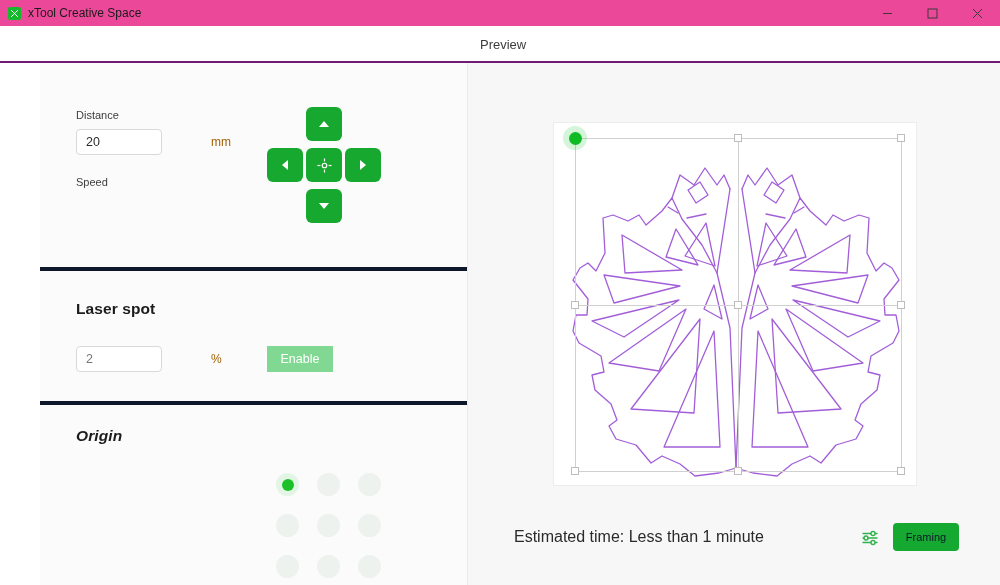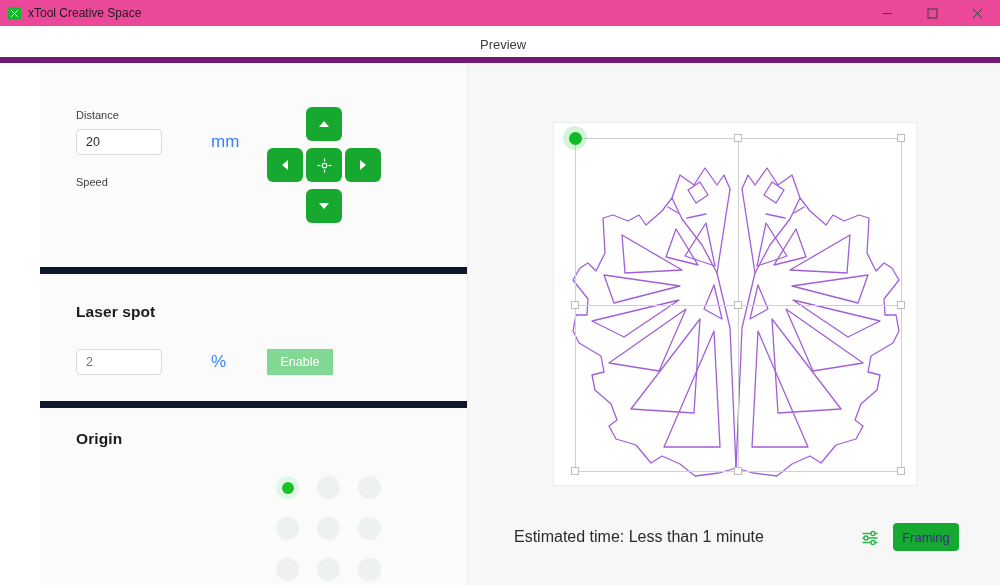--- a/index.html
+++ b/index.html
@@ -33,21 +33,21 @@
   .win-btn {
     width: 45px; height: 26px; display: flex; align-items: center; justify-content: center;
     color: #3a3a3a;
   }
   .win-btn svg { display: block; }
 
   
   .header {
     position: absolute; left: 0; top: 26px; width: 1000px; height: 37px;
     background: #ffffff;
-    border-bottom: 6px solid #701a75;
+    border-bottom: 2px solid #701a75;
   }
   .header-title {
     position: absolute; left: 480px; top: 11px;
     font-size: 13px; color: #3c3c3c;
   }
   .header-actions {
     position: absolute; right: 18px; top: 5px;
     display: flex; align-items: center; gap: 11px;
   }
   .btn-cancel {
@@ -80,37 +80,37 @@
     flex: 1; height: 100%; background: #f7f7f8;
     position: relative;
   }
 
   
   .card {
     background: #fbfbfb;
     padding: 0 0 0 36px;
     position: relative;
   }
-  .card + .card { border-top: 7px solid #0f172a; }
+  .card + .card { border-top: 4px solid #0f172a; }
   .card-title {
     font-size: 15.5px; font-weight: 600; color: #1c1c1c;
     letter-spacing: 0.1px;
   }
   .field-label { font-size: 11px; color: #3d3d3d; }
   .input-row { display: flex; align-items: center; gap: 9px; }
   .txt-input {
     width: 86px; height: 26px;
     border: 1px solid #d9d9d9; border-radius: 4px;
     background: #ffffff; color: #2d2d2d;
     font-size: 12.5px; padding: 0 9px;
     font-family: "Liberation Sans", sans-serif;
     outline: none;
   }
   .txt-input.placeholder-only { color: #b8b8b8; }
-  .unit { font-size: 17px; color: #3b82f6; padding-left: 40px; }
+  .unit { font-size: 12px; color: #a16207; padding-left: 40px; }
 
   
   .card-move { height: 204px; }
   .card-move .card-title { position: absolute; left: 36px; top: 4px; }
   .c1-distance-label { position: absolute; left: 36px; top: 46px; }
   .c1-distance-row  { position: absolute; left: 36px; top: 66px; }
   .c1-speed-label   { position: absolute; left: 36px; top: 113px; }
   .c1-speed-row     { position: absolute; left: 36px; top: 134px; }
 
   .dpad { position: absolute; left: 227px; top: 44px; width: 114px; height: 116px; }
@@ -137,21 +137,21 @@
   .btn-enable {
     position: absolute; left: 227px; top: 75px;
     width: 66px; height: 26px; border: none; border-radius: 0;
     background: #81d892; color: #ffffff; font-size: 12.5px;
     display: flex; align-items: center; justify-content: center;
     font-family: "Liberation Sans", sans-serif;
   }
 
   
   .card-origin { flex: 1; }
-  .card-origin .card-title { position: absolute; left: 36px; top: 22px; }
+  .card-origin .card-title { position: absolute; left: 36px; top: 22px; font-style: italic; }
   .origin-desc {
     position: absolute; left: 36px; top: 86px; width: 150px;
     font-size: 12.5px; color: #3d3d3d; line-height: 19px;
   }
   .origin-grid {
     position: absolute; left: 227px; top: 59px;
     display: grid; grid-template-columns: repeat(3, 41px); grid-template-rows: repeat(3, 41px);
   }
   .origin-cell { width: 41px; height: 41px; display: flex; align-items: center; justify-content: center; }
   .origin-dot {
@@ -197,21 +197,21 @@
     position: absolute; left: 0; bottom: 48px; width: 100%;
     display: flex; align-items: center;
   }
   .est-time {
     position: absolute; left: 46px; font-size: 16px; color: #2a2a2a; white-space: nowrap;
   }
   .settings-icon { position: absolute; left: 392px; top: -9px; }
   .btn-framing {
     position: absolute; left: 425px; top: -14px;
     width: 66px; height: 28px; border: none; border-radius: 4px;
-    background: #16a932; color: #4c1d95; font-size: 13px;
+    background: #16a932; color: #0f172a; font-size: 11px;
     display: flex; align-items: center; justify-content: center;
     font-family: "Liberation Sans", sans-serif;
   }
 </style>
 </head>
 <body>
 
 <div class="titlebar">
   <div class="title-left">
     <div class="app-logo"></div>

